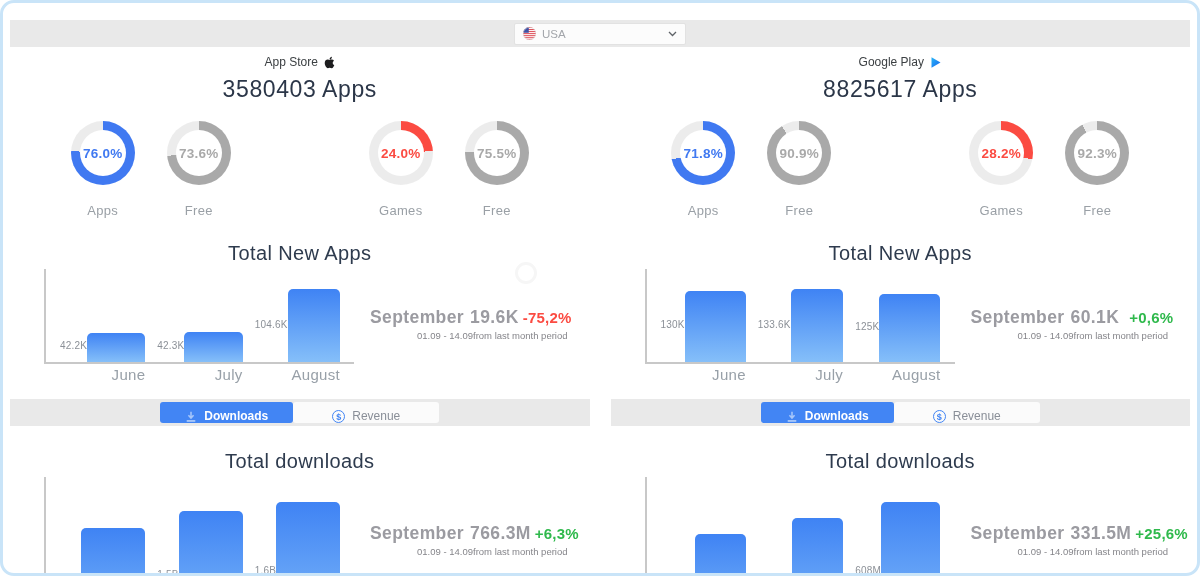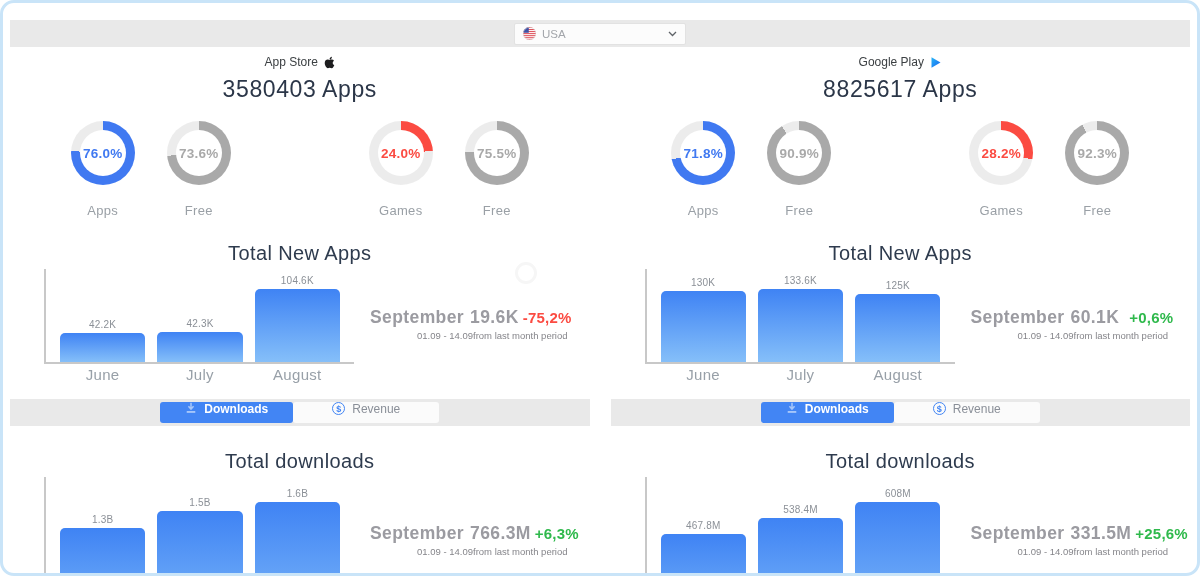--- a/index.html
+++ b/index.html
@@ -24,36 +24,36 @@
   .donut { width:64px; height:64px; border-radius:50%; position:relative;
            display:flex; align-items:center; justify-content:center; }
   .donut::after { content:""; position:absolute; inset:9px; background:#fff; border-radius:50%; }
   .donut-value { position:relative; z-index:1; font-size:13.5px; font-weight:bold; letter-spacing:.2px; }
   .donut-label { margin-top:18px; font-size:13px; color:#9aa0a6; letter-spacing:.3px; }
   .chart-title { text-align:center; font-size:20px; color:#2e3b4e; margin-top:24px; letter-spacing:.4px; font-weight:500; }
   .chart-row { display:flex; margin-top:4px; }
   .plot { position:relative; margin-left:34px; width:310px; border-left:2px solid #c8c8c8;
           display:flex; align-items:flex-end; gap:12px; padding:0 14px; }
   .plot.baseline { border-bottom:2px solid #c8c8c8; }
-  .bar-col { position:relative; flex:1; display:flex; flex-direction:column; align-items:center; justify-content:flex-end; }
+  .bar-col { position:relative; flex:1; display:flex; flex-direction:row; align-items:center; justify-content:flex-end; }
   .bar-value { font-size:10px; color:#8b9097; margin-bottom:3px; letter-spacing:.2px; }
   .bar { width:100%; border-radius:5px 5px 0 0; background:linear-gradient(180deg,#3f83f4 0%,#85bff9 100%); }
   .bar-month { position:absolute; top:100%; margin-top:4px; font-size:15px; color:#98a0a8; letter-spacing:.3px; }
   .summary { flex:1; padding-left:16px;text-align:right; }
   .summary.top { padding-top:38px; }
   .summary.bottom { padding-top:46px; }
   .summary-line1 { display:flex; align-items:baseline; }
   .s-month, .s-value { font-size:17.5px; font-weight:bold; color:#9b9ba1; letter-spacing:.4px; }
   .s-value { margin-left:6px; }
   .s-change { font-size:15px; font-weight:bold; margin-left:4px; letter-spacing:.2px; }
   .summary-line2 { display:flex; font-size:9.5px; color:#85858a; margin-top:2px; }
   .s-period { width:103px; }
   .tab-bar { margin-top:35px; background:#e9e9e9; height:27px;
              display:flex; align-items:center; justify-content:center; }
-  .tab { height:21px; display:flex; align-items:flex-start; justify-content:center; gap:7px;
+  .tab { height:21px; display:flex; align-items:flex-end; justify-content:center; gap:7px;
          font-size:12px; border:none; border-radius:3px; cursor:pointer;
          font-family:"Liberation Sans", sans-serif; }
   .tab.active { background:#4285f4; color:#fff; font-weight:bold; width:133px; }
   .tab.inactive { background:#fbfbfb; color:#8a8f98; width:146px; }
   .dollar-icon { width:13px; height:13px; border:1.3px solid #4285f4; border-radius:50%; color:#4285f4;
                  font-size:9px; font-weight:bold; display:flex; align-items:center; justify-content:center; }
   .spinner-circle { position:absolute; left:505px; top:215px; width:22px; height:22px;
                     border:3px solid #f6f6f6; border-radius:50%; }
   .icon { display:flex; align-items:center; }
 </style>

